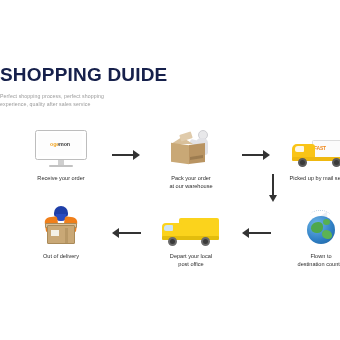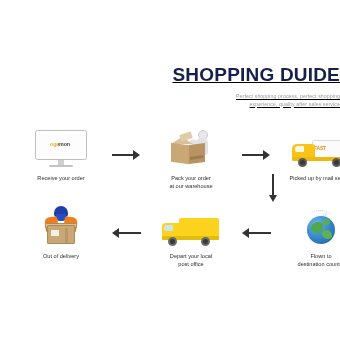--- a/index.html
+++ b/index.html
@@ -15,22 +15,21 @@
     font-family: "Liberation Sans", sans-serif;
     overflow: hidden;
   }
 
   
   .header {
     position: absolute;
     left: 0;
     top: 64px;
     width: 340px;
-    text-align: right;
-    text-decoration: underline;
+    text-align: left;
   }
   .title {
     font-size: 19px;
     font-weight: bold;
     letter-spacing: 0.2px;
     color: #16204b;
     margin: 0;
     line-height: 22px;
   }
   .subtitle {

